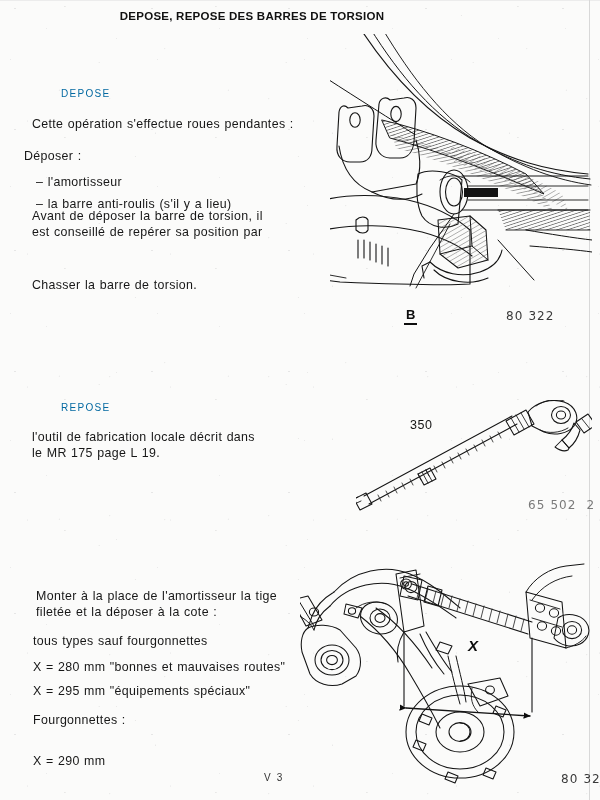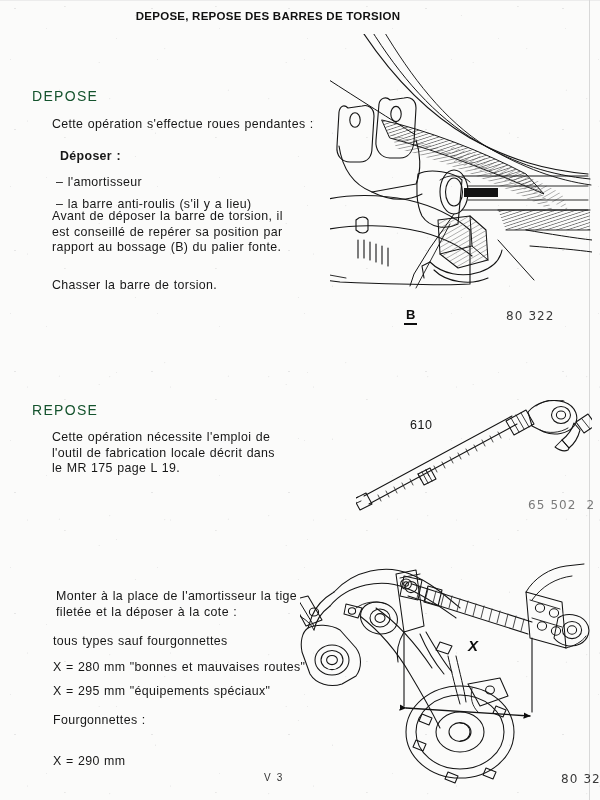--- a/index.html
+++ b/index.html
@@ -48,43 +48,44 @@
   #scan-border-top {
     position: absolute;
     left: 0; top: 0; width: 600px; height: 1px;
     background: #ececec;
   }
 
   .txt { position: absolute; white-space: pre; }
 
   
   #doc-title {
-    left: 16px; top: 10px;
+    left: 0; top: 10px;
     width: 504px;
     text-align: center;
     font-size: 11.5px;
     font-weight: bold;
     letter-spacing: .25px;
     white-space: normal;
   }
 
   
   .body-line {
     font-size: 12.4px;
     letter-spacing: .35px;
     word-spacing: .6px;
     color: #171717;
   }
   .section-head {
-    font-size: 14px;
+    font-size: 10px;
     letter-spacing: 1.3px;
-    color: #14532d;
+    color: #0369a1;
+    margin-left: 29px;
   }
   .block { position: absolute; }
-  .block .body-line { position: static; display: block; line-height: 16.5px; margin-left: 20px; }
+  .block .body-line { position: static; display: block; line-height: 16.5px; }
   .tight .body-line { line-height: 15.5px; }
 
   
   .fig-caption {
     font-size: 12px;
     letter-spacing: 1.1px;
     color: #3a3a3a;
     font-family: "DejaVu Sans", sans-serif;
   }
   #fig-caption-2 { color: #7a7a7a; padding-left: 24px; }
@@ -264,21 +265,21 @@
       <path d="M180 6 C 188 0, 200 -2, 208 1" stroke-width="0.9"></path>
       <path d="M184 30 C 192 34, 204 33, 212 28" stroke-width="0.9"></path>
 
       <path d="M220 22 L 232 14 L 240 25 L 228 33 Z"></path>
       <path d="M224 30 C 222 38, 218 44, 213 48 L 206 40 C 211 36, 216 30, 218 23 Z"></path>
       <path d="M206 40 L 199 47 C 203 50, 208 52, 212 50 L 213 48 Z"></path>
       <path d="M226 19 L 234 29" stroke-width="0.85"></path>
     </svg>
   </div>
 
-  <div class="txt" id="fig2-label-350">610</div>
+  <div class="txt" id="fig2-label-350">350</div>
 
   <div class="txt fig-caption" id="fig-caption-2" style="left:504px; top:498px;">65 502  2</div>
 
   <div class="figure" id="figure-3" style="left:300px; top:556px;">
     <svg width="290" height="232" viewBox="0 0 290 232" fill="none" stroke="#141414" stroke-width="1.05" stroke-linejoin="round" stroke-linecap="round">
       <defs>
         <marker id="arrHead" markerWidth="8" markerHeight="8" refX="6.4" refY="3.2" orient="auto" markerUnits="userSpaceOnUse">
           <path d="M0 0 L 7 3.2 L 0 6.4 Z" fill="#0d0d0d" stroke="none"></path>
         </marker>
       </defs>
@@ -386,46 +387,44 @@
   <div class="txt" id="fig3-label-x">X</div>
 
   <div class="txt fig-caption" id="fig-caption-3" style="left:533px; top:772px;margin-left:28px;">80 324</div>
 
   <div class="txt section-head" style="left:32px; top:88px;">DEPOSE</div>
 
   <div class="block" style="left:32px; top:116px;">
     <span class="body-line">Cette opération s'effectue roues pendantes :</span>
   </div>
 
-  <div class="block" style="left:40px; top:148px;font-weight:bold;">
+  <div class="block" style="left:24px; top:148px;">
     <span class="body-line">Déposer :</span>
   </div>
 
   <div class="block" style="left:36px; top:174px;">
     <span class="body-line">– l'amortisseur</span>
   </div>
 
   <div class="block" style="left:36px; top:196px;">
     <span class="body-line">– la barre anti-roulis (s'il y a lieu)</span>
   </div>
 
   <div class="block tight" style="left:32px; top:209px;">
     <span class="body-line">Avant de déposer la barre de torsion, il</span>
     <span class="body-line">est conseillé de repérer sa position par</span>
-    <span class="body-line">rapport au bossage (B) du palier fonte.</span>
   </div>
 
   <div class="block" style="left:32px; top:277px;">
     <span class="body-line">Chasser la barre de torsion.</span>
   </div>
 
   <div class="txt section-head" style="left:32px; top:402px;">REPOSE</div>
 
   <div class="block tight" style="left:32px; top:430px;">
-    <span class="body-line">Cette opération nécessite l'emploi de</span>
     <span class="body-line">l'outil de fabrication locale décrit dans</span>
     <span class="body-line">le MR 175 page L 19.</span>
   </div>
 
   <div class="block tight" style="left:36px; top:589px;">
     <span class="body-line">Monter à la place de l'amortisseur la tige</span>
     <span class="body-line">filetée et la déposer à la cote :</span>
   </div>
 
   <div class="block" style="left:33px; top:633px;">

